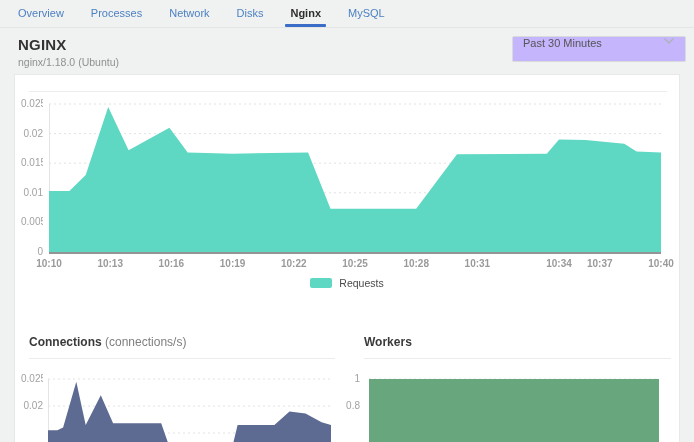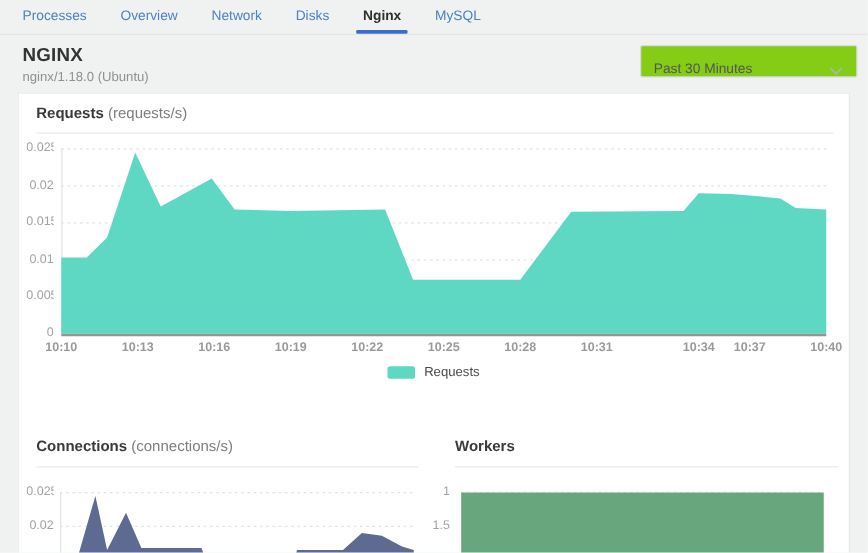--- a/index.html
+++ b/index.html
@@ -13,22 +13,22 @@
     line-height:26px; white-space:nowrap; }
   .tab.active { color:#2e2e2e; font-weight:700; }
   .tab.active::after { content:""; position:absolute; left:-5px; right:-5px; bottom:1px;
     height:3px; background:#3a6cc8; border-radius:1px; }
 
   
   .header { display:flex; justify-content:space-between; align-items:flex-start;
     padding:8px 8px 0 18px; height:46px; }
   .page-title { font-size:15px; font-weight:700; color:#333; letter-spacing:.2px; }
   .page-subtitle { font-size:10.5px; color:#909090; margin-top:3px; }
-  .dropdown { display:flex; align-items:flex-end; justify-content:space-between;
-    width:174px; height:26px; background:#84cc16; border:1px solid #d8dadb; border-radius:2px;
+  .dropdown { display:flex; align-items:flex-start; justify-content:space-between;
+    width:174px; height:26px; background:#c4b5fd; border:1px solid #d8dadb; border-radius:2px;
     padding:0 10px; cursor:pointer; }
   .dropdown span { font-size:11px; color:#555; }
 
   
   .panel { margin:0 14px; background:#fff; border:1px solid #e7e9e9; border-bottom:none;
     min-height:370px; padding-top:8px; }
   .section-title { font-size:12px; color:#3a3a3a; padding-left:14px; line-height:15px; }
   .section-title .t { font-weight:700; }
   .section-title .u { font-weight:400; color:#7e7e7e; }
   .divider { height:1px; background:#ececec; margin:8px 12px 0 14px; }
@@ -43,22 +43,22 @@
   .bottom-row { display:flex; margin-top:46px; }
   .col1 { width:332px; }
   .col2 { flex:1; }
   .col2 .section-title { padding-left:17px; }
   .col2 .divider { margin:8px 8px 0 17px; }
 </style>
 </head>
 <body>
 
 <div class="tabbar">
+  <div class="tab">Overview</div>
   <div class="tab">Processes</div>
-  <div class="tab">Overview</div>
   <div class="tab">Network</div>
   <div class="tab">Disks</div>
   <div class="tab active">Nginx</div>
   <div class="tab">MySQL</div>
 </div>
 
 <div class="header">
   <div>
     <div class="page-title">NGINX</div>
     <div class="page-subtitle">nginx/1.18.0 (Ubuntu)</div>
@@ -67,24 +67,20 @@
     <span>Past 30 Minutes</span>
     <svg width="12" height="8" viewBox="0 0 12 8">
       <path d="M1.5 1.5 L6 6 L10.5 1.5" fill="none" stroke="#b0b3b5" stroke-width="1.4"></path>
     </svg>
   </div>
 </div>
 
 <div class="panel">
 
   <div class="section">
-    <div class="section-title">
-      <span class="t">Requests</span>
-      <span class="u">(requests/s)</span>
-    </div>
     <div class="divider"></div>
     <div class="chart" style="height:168px;">
         <div class="ytick" style="left:6px;width:22px;top:-6.0px;">0.025</div>
         <div class="ytick" style="left:6px;width:22px;top:23.6px;">0.02</div>
         <div class="ytick" style="left:6px;width:22px;top:53.2px;">0.015</div>
         <div class="ytick" style="left:6px;width:22px;top:82.8px;">0.01</div>
         <div class="ytick" style="left:6px;width:22px;top:112.4px;">0.005</div>
         <div class="ytick" style="left:6px;width:22px;top:142.0px;">0</div>
         <svg class="plot-svg" style="left:34px;" width="612" height="150">
           <line x1="0.5" y1="0" x2="0.5" y2="148" stroke="#e4e4e4" stroke-width="1"></line>
@@ -137,21 +133,21 @@
         </div>
     </div>
     <div class="col2">
       <div class="section-title">
         <span class="t">Workers</span>
         <span class="u"></span>
       </div>
       <div class="divider"></div>
       <div class="chart" style="height:140px; margin-top:20px;">
           <div class="ytick" style="left:-27px;width:40px;top:-6.0px;">1</div>
-          <div class="ytick" style="left:-27px;width:40px;top:21.0px;">1.5</div>
+          <div class="ytick" style="left:-27px;width:40px;top:21.0px;">0.8</div>
           <svg class="plot-svg" style="left:22px;" width="290" height="137">
             <line x1="0.5" y1="0" x2="0.5" y2="135" stroke="#e4e4e4" stroke-width="1"></line>
             <line x1="0" y1="0.0" x2="290" y2="0.0" stroke="#e2e2e2" stroke-width="1" stroke-dasharray="2 3"></line>
             <line x1="0" y1="27.0" x2="290" y2="27.0" stroke="#e2e2e2" stroke-width="1" stroke-dasharray="2 3"></line>
             <line x1="0" y1="54.0" x2="290" y2="54.0" stroke="#e2e2e2" stroke-width="1" stroke-dasharray="2 3"></line>
             <line x1="0" y1="81.0" x2="290" y2="81.0" stroke="#e2e2e2" stroke-width="1" stroke-dasharray="2 3"></line>
             <line x1="0" y1="108.0" x2="290" y2="108.0" stroke="#e2e2e2" stroke-width="1" stroke-dasharray="2 3"></line>
             <polygon points="0,135 0.0,0.0 290.0,0.0 290,135" fill="#68a77d"></polygon>
             <line x1="0" y1="136" x2="290" y2="136" stroke="#949494" stroke-width="2"></line>
           </svg>

